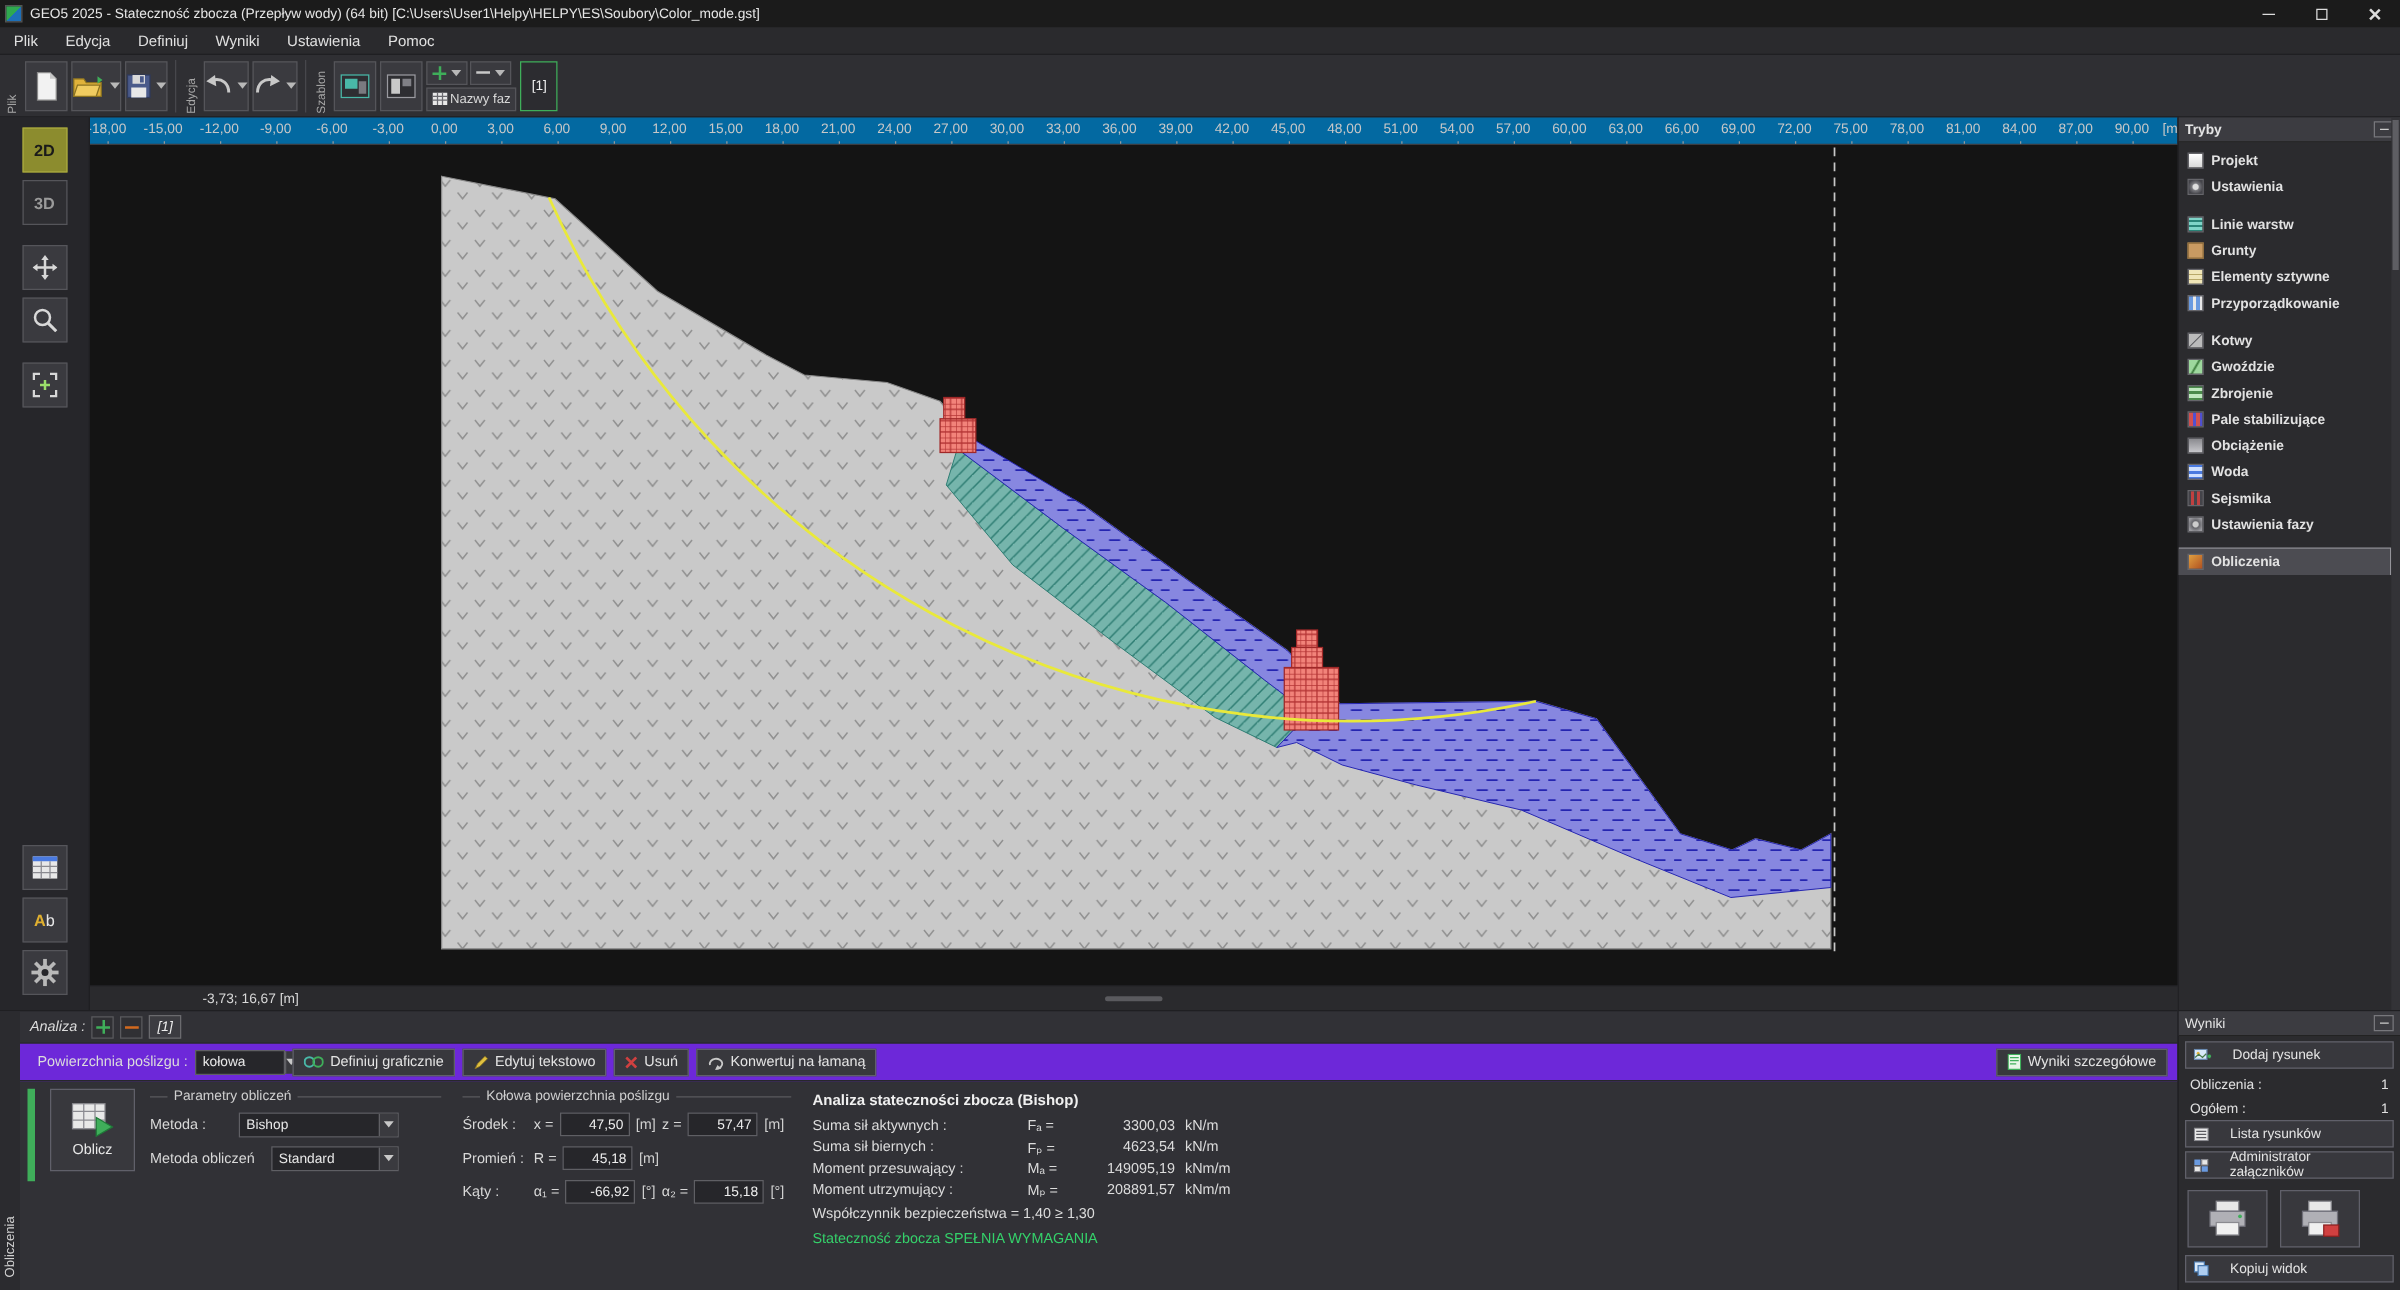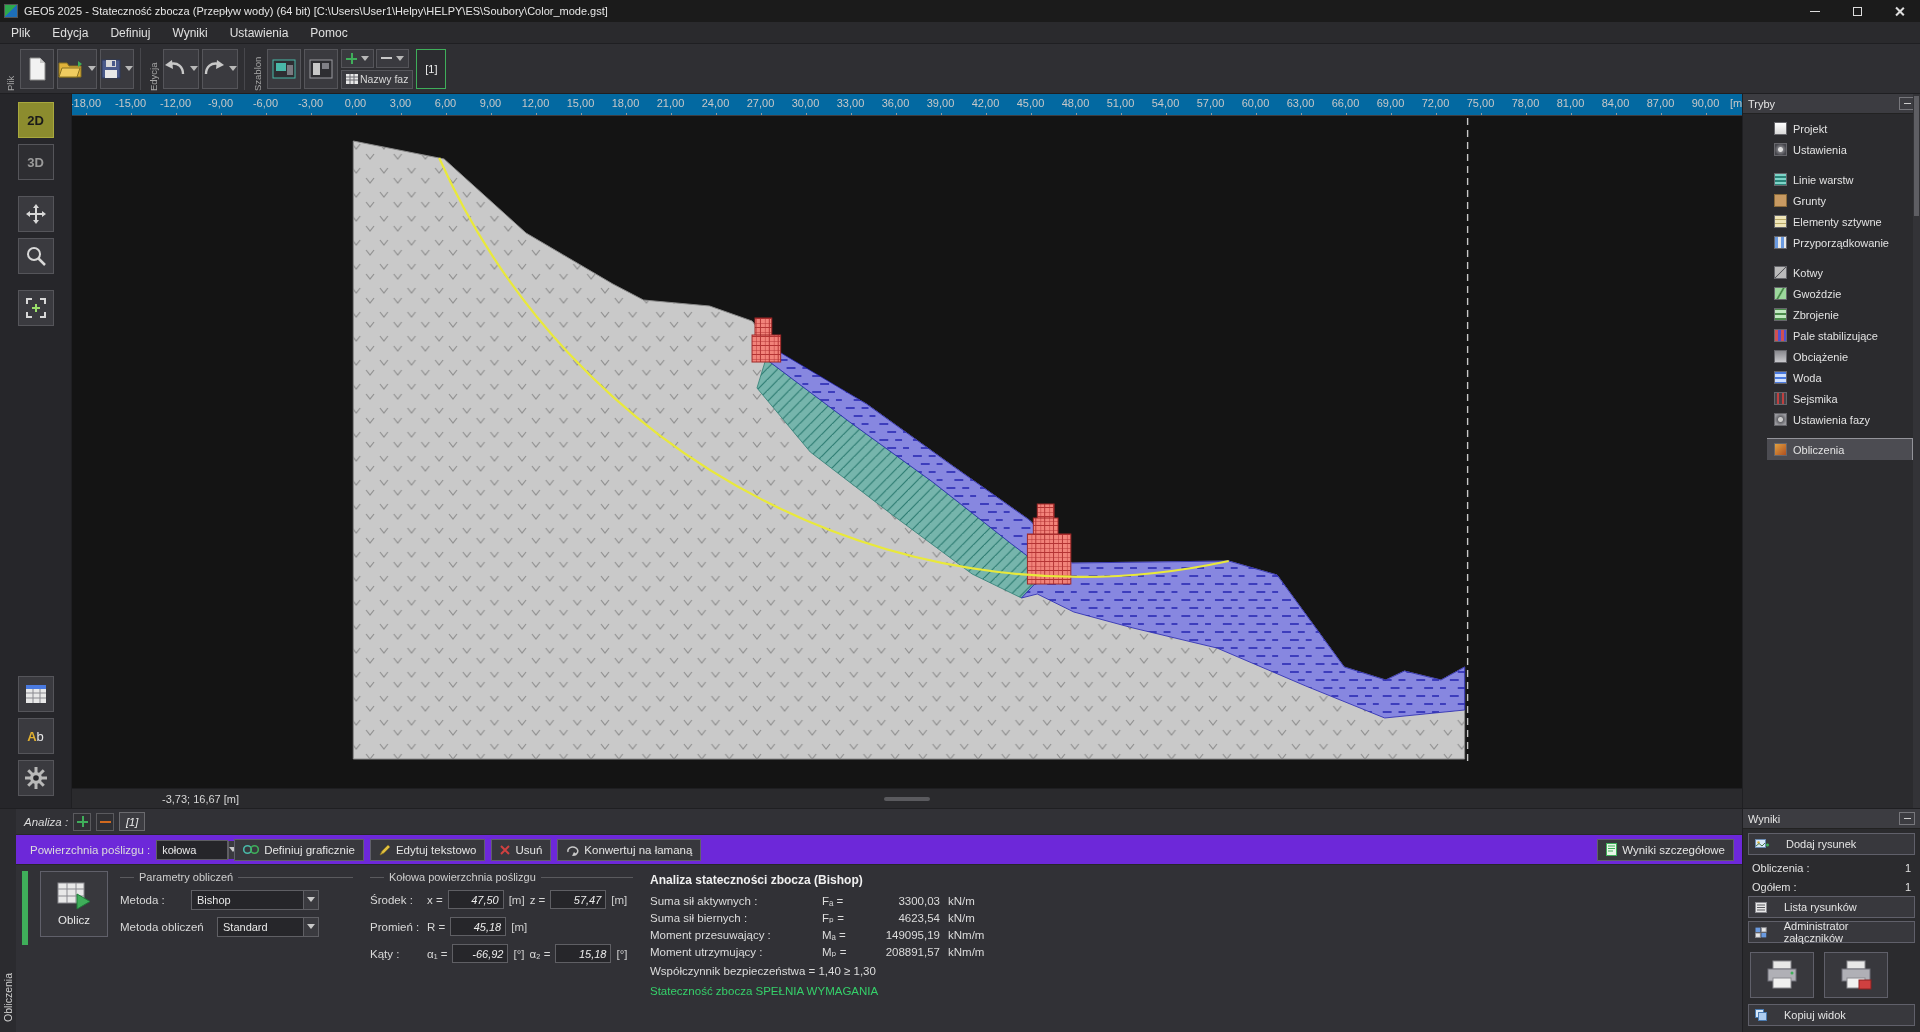--- a/index.html
+++ b/index.html
@@ -84,36 +84,36 @@
   .push-right { margin-left:auto; }
   .rowC { flex:1; display:flex; padding:6px 8px 0 6px; gap:12px; font-size:11.5px; }
   .green-strip { width:6px; height:74px; background:#3fae5a; flex:0 0 6px; }
   .oblicz-btn { width:68px; height:66px; background:#38383d; border:1px solid #60606a; display:flex; flex-direction:column; align-items:center; justify-content:center; gap:4px; cursor:pointer; font-size:11.5px; color:#e8e8e8; }
   .group { display:flex; flex-direction:column; gap:6px; }
   .group-title { display:flex; align-items:center; font-size:11px; color:#cfcfcf; white-space:nowrap; }
   .gline { width:14px; height:1px; background:#5a5a5e; margin-right:5px; }
   .gline.tail { flex:1; margin-left:5px; }
   .frow { display:flex; align-items:center; gap:5px; height:21px; }
   .flabel { color:#d8d8d8; }
-  .field { width:56px; height:19px; background:#26262a; border:1px solid #5f5f64; display:flex; align-items:center; justify-content:flex-end; padding:0 4px; font-size:11px; color:#eee;font-style:italic; }
+  .field { width:56px; height:19px; background:#26262a; border:1px solid #5f5f64; display:flex; align-items:center; justify-content:flex-end; padding:0 4px; font-size:11px; color:#eee; }
   .unit { color:#cfcfcf; }
   .results-block { display:flex; flex-direction:column; padding-top:2px; min-width:480px; }
   .res-title { font-weight:bold; font-size:12px; color:#f0f0f0; margin-bottom:5px; }
   .res-row { display:flex; height:17px; align-items:center; }
   .res-label { width:172px; } .res-sym { width:46px; } .res-val { width:80px; text-align:right; padding-right:8px; } .res-unit { width:60px; }
   .res-safety { margin-top:5px; height:17px; }
   .res-verdict { margin-top:3px; color:#35d06a; }
 
   
   .right-col { width:178px; background:#2b2b2e; border-left:1px solid #1f1f22; display:flex; flex-direction:column; }
   .panel-header { height:20px; background:#3c3c41; display:flex; align-items:center; justify-content:space-between; padding:0 5px; font-size:11px; color:#e4e4e4; border-bottom:1px solid #222; flex:0 0 20px; }
   .collapse-btn { width:16px; height:13px; border:1px solid #77777c; display:flex; align-items:center; justify-content:center; cursor:pointer; }
   .collapse-btn i { display:block; width:7px; height:1px; background:#ccc; }
-  .tryby { flex:1; display:flex; flex-direction:column; position:relative; min-height:0; }
-  .modes-list { padding-top:4px; overflow:hidden;margin-left:24px; }
+  .tryby { flex:1; display:flex; flex-direction:column; position:relative; min-height:0;font-weight:bold; }
+  .modes-list { padding-top:4px; overflow:hidden; }
   .mode-item { height:21px; display:flex; align-items:center; gap:6px; padding-left:7px; font-size:11px; color:#e2e2e2; cursor:pointer; margin-right:8px; }
   .mode-item.gap { margin-top:9px; }
   .mode-item.selected { background:#4c4c52; outline:1px solid #94949a; }
   .mi-icon { width:13px; height:13px; border:1px solid #66666b; flex:0 0 13px; }
   .ic-projekt { background:linear-gradient(#ffffff,#d8d8d8); }
   .ic-ustawienia { background:radial-gradient(circle at 50% 50%,#dddddd 2px,#77777c 3px,#44444a 6px); }
   .ic-linie-warstw { background:repeating-linear-gradient(180deg,#7fd4c8 0 2px,#2a8478 2px 4px); }
   .ic-grunty { background:#c89a62; border-color:#8a6a3a; }
   .ic-elementy-sztywne { background:repeating-linear-gradient(180deg,#f0e6b8 0 3px,#b8a868 3px 4px); }
   .ic-przyporzadkowanie { background:repeating-linear-gradient(90deg,#6a9ae0 0 3px,#e8e8e8 3px 6px); }

